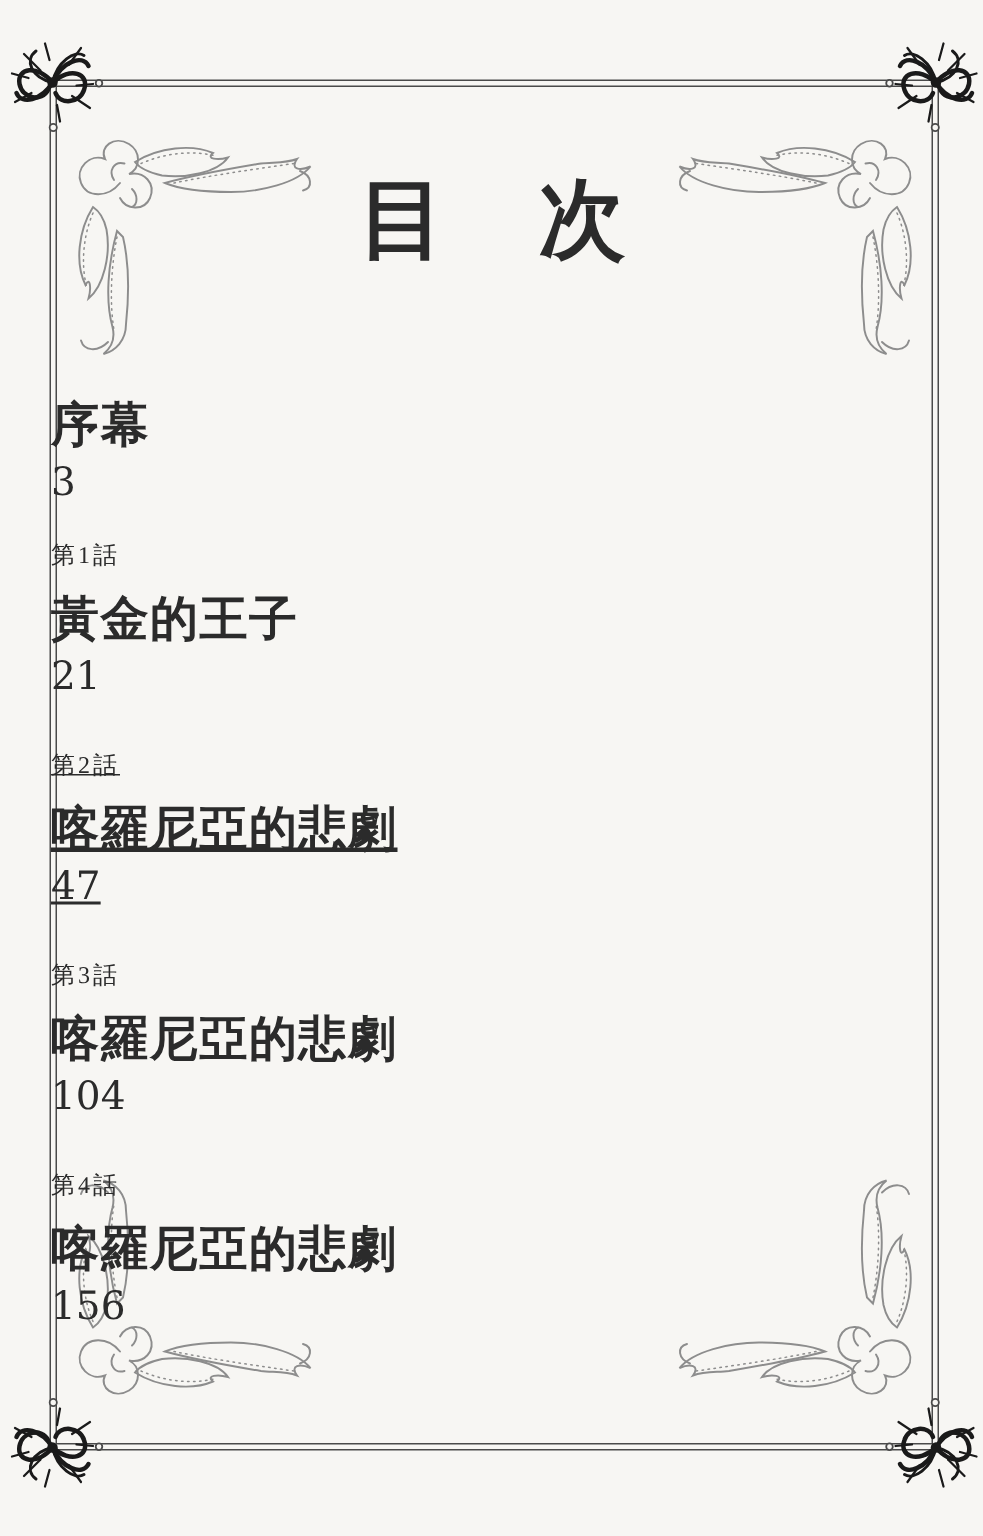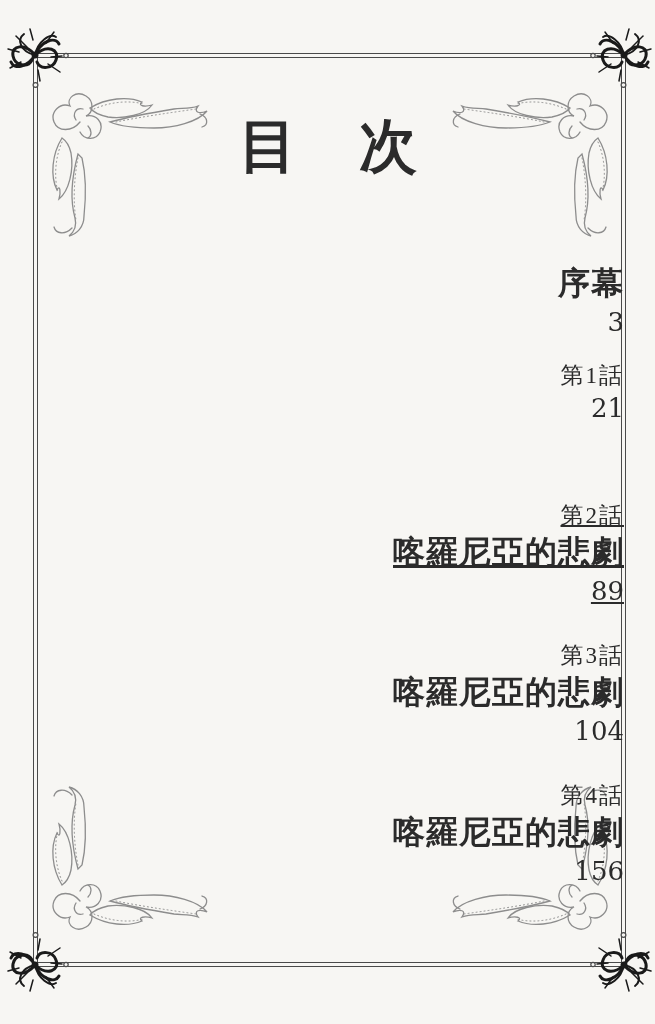--- a/index.html
+++ b/index.html
@@ -69,25 +69,25 @@
     text-align: center;
     font-size: 58px;
     font-weight: bold;
     letter-spacing: 2px;
     color: var(--ink);
     font-family: "Liberation Serif", serif;
   }
   .entry {
     position: absolute;
     left: 0; right: 0;
-    text-align: right;
+    text-align: left;
   }
   .entry-label {
     height: 33px;
-    font-size: 23px;
+    font-size: 16px;
     letter-spacing: 2px;
     font-family: "Liberation Serif", serif;
     color: var(--ink);
   }
   .entry-title {
     height: 43px;
     font-size: 32px;
     line-height: 38px;
     font-weight: bold;
     letter-spacing: 1px;
@@ -286,27 +286,28 @@
     <h1 class="page-title">目　次</h1>
 
     <div class="entry e0">
       <div class="entry-label"></div>
       <div class="entry-title">序幕</div>
       <div class="entry-page">3</div>
     </div>
 
     <div class="entry e1">
       <div class="entry-label">第1話</div>
+      <div class="entry-title">黃金的王子</div>
       <div class="entry-page">21</div>
     </div>
 
     <div class="entry e2">
       <div class="entry-label">第2話</div>
       <div class="entry-title">喀羅尼亞的悲劇</div>
-      <div class="entry-page">89</div>
+      <div class="entry-page">47</div>
     </div>
 
     <div class="entry e3">
       <div class="entry-label">第3話</div>
       <div class="entry-title">喀羅尼亞的悲劇</div>
       <div class="entry-page">104</div>
     </div>
 
     <div class="entry e4">
       <div class="entry-label">第4話</div>

